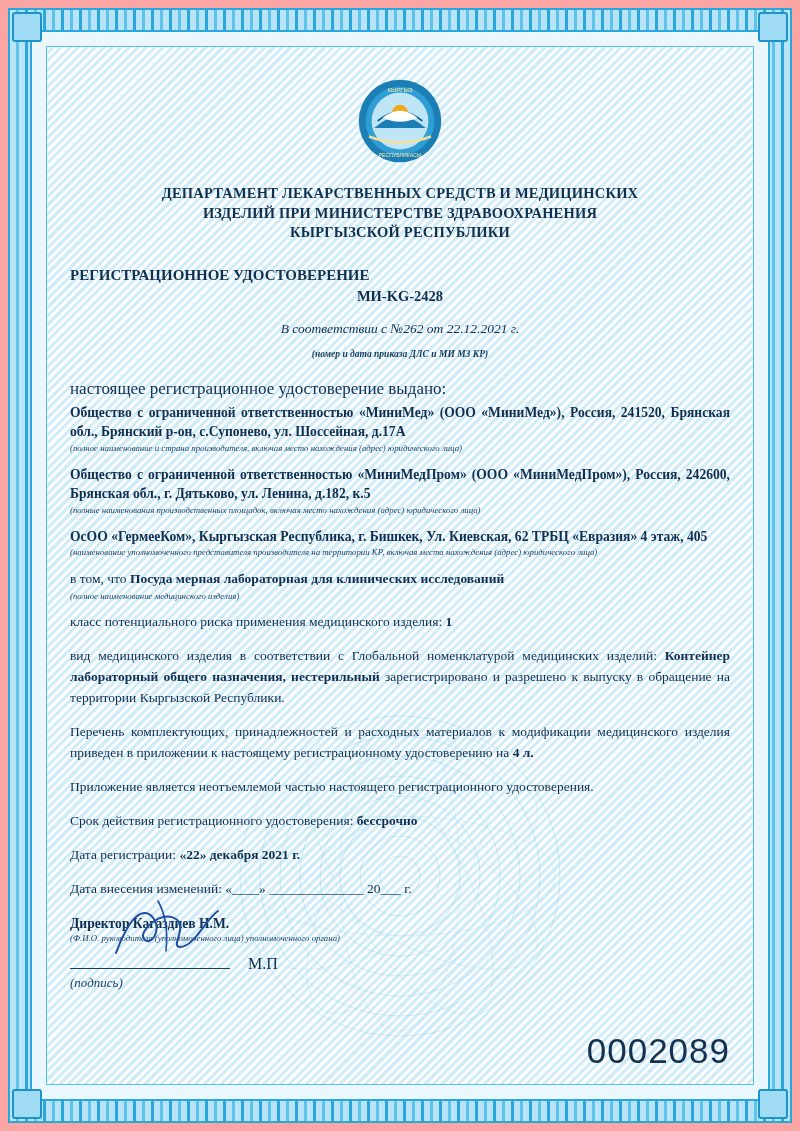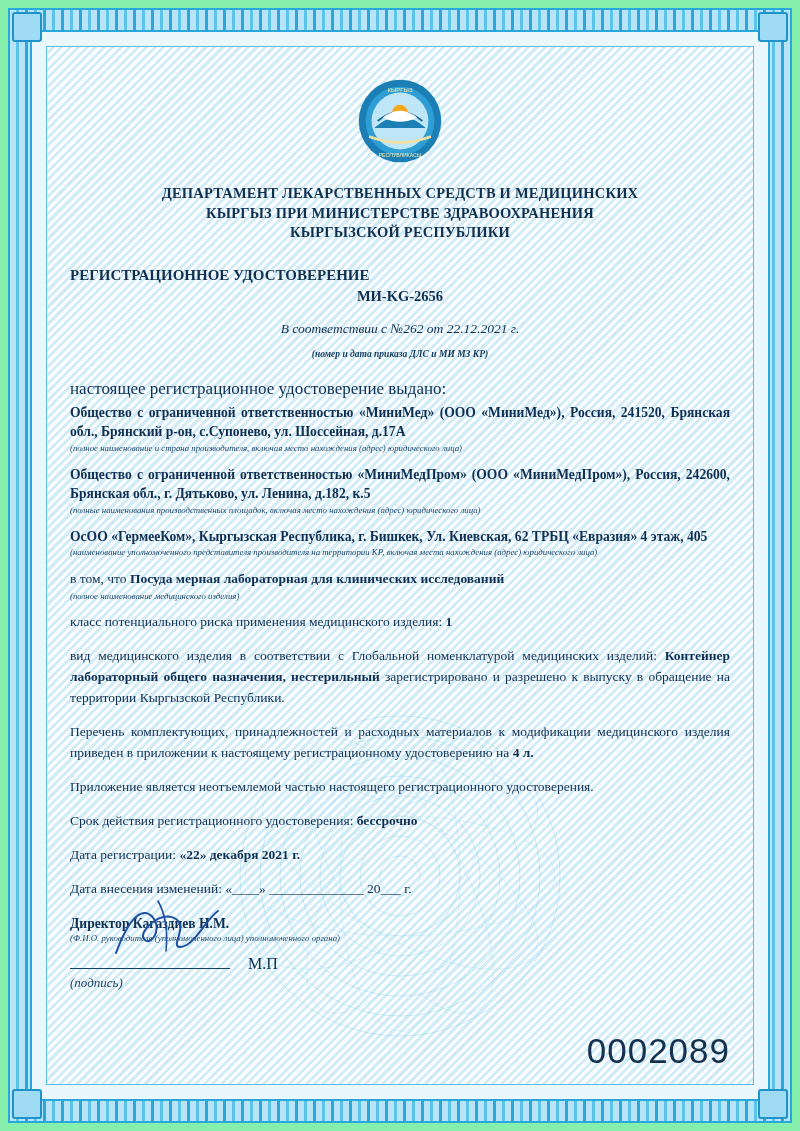--- a/index.html
+++ b/index.html
@@ -8,21 +8,21 @@
     background: #ffffff;
   }
   body {
     font-family: "Liberation Serif", serif;
   }
   .page {
     position: relative;
     width: 800px;
     height: 1131px;
     overflow: hidden;
-    background: #86efac;
+    background: #fca5a5;
   }
 
   
   .frame-outer {
     position: absolute;
     left: 8px; top: 8px; right: 8px; bottom: 8px;
     border: 2px solid #2aa8dd;
     background:
       repeating-linear-gradient(90deg,
         #b9e4f7 0px, #b9e4f7 6px,
@@ -247,26 +247,26 @@
         <circle cx="50" cy="40" r="9" fill="#f2a81d"></circle>
         <path d="M30 46 q20 -16 40 0 q-20 10 -40 0 z" fill="#ffffff"></path>
         <path d="M14 68 q36 14 72 0" fill="none" stroke="#f2e0a0" stroke-width="3"></path>
         <text x="50" y="16" font-size="7" fill="#ffe9a8" text-anchor="middle" font-family="Liberation Sans, sans-serif">КЫРГЫЗ</text>
         <text x="50" y="92" font-size="6" fill="#ffe9a8" text-anchor="middle" font-family="Liberation Sans, sans-serif">РЕСПУБЛИКАСЫ</text>
       </svg>
     </div>
 
     <div class="org-title">
       <div>ДЕПАРТАМЕНТ ЛЕКАРСТВЕННЫХ СРЕДСТВ И МЕДИЦИНСКИХ</div>
-      <div>КЫРГЫЗ ПРИ МИНИСТЕРСТВЕ ЗДРАВООХРАНЕНИЯ</div>
+      <div>ИЗДЕЛИЙ ПРИ МИНИСТЕРСТВЕ ЗДРАВООХРАНЕНИЯ</div>
       <div>КЫРГЫЗСКОЙ РЕСПУБЛИКИ</div>
     </div>
 
     <div class="doc-title">РЕГИСТРАЦИОННОЕ УДОСТОВЕРЕНИЕ</div>
-    <div class="doc-number">МИ-KG-2656</div>
+    <div class="doc-number">МИ-KG-2428</div>
     <div class="order-line">В соответствии с №262 от 22.12.2021 г.</div>
     <div class="order-caption">(номер и дата приказа ДЛС и МИ МЗ КР)</div>
 
     <div class="body-block">
 
       <div class="lead">настоящее регистрационное удостоверение выдано:</div>
       <div class="para-bold">Общество с ограниченной ответственностью «МиниМед» (ООО «МиниМед»), Россия, 241520, Брянская обл., Брянский р-он, с.Супонево, ул. Шоссейная, д.17А</div>
       <div class="caption">(полное наименование и страна производителя, включая место нахождения (адрес) юридического лица)</div>
 
       <div class="para-bold">Общество с ограниченной ответственностью «МиниМедПром» (ООО «МиниМедПром»), Россия, 242600, Брянская обл., г. Дятьково, ул. Ленина, д.182, к.5</div>

